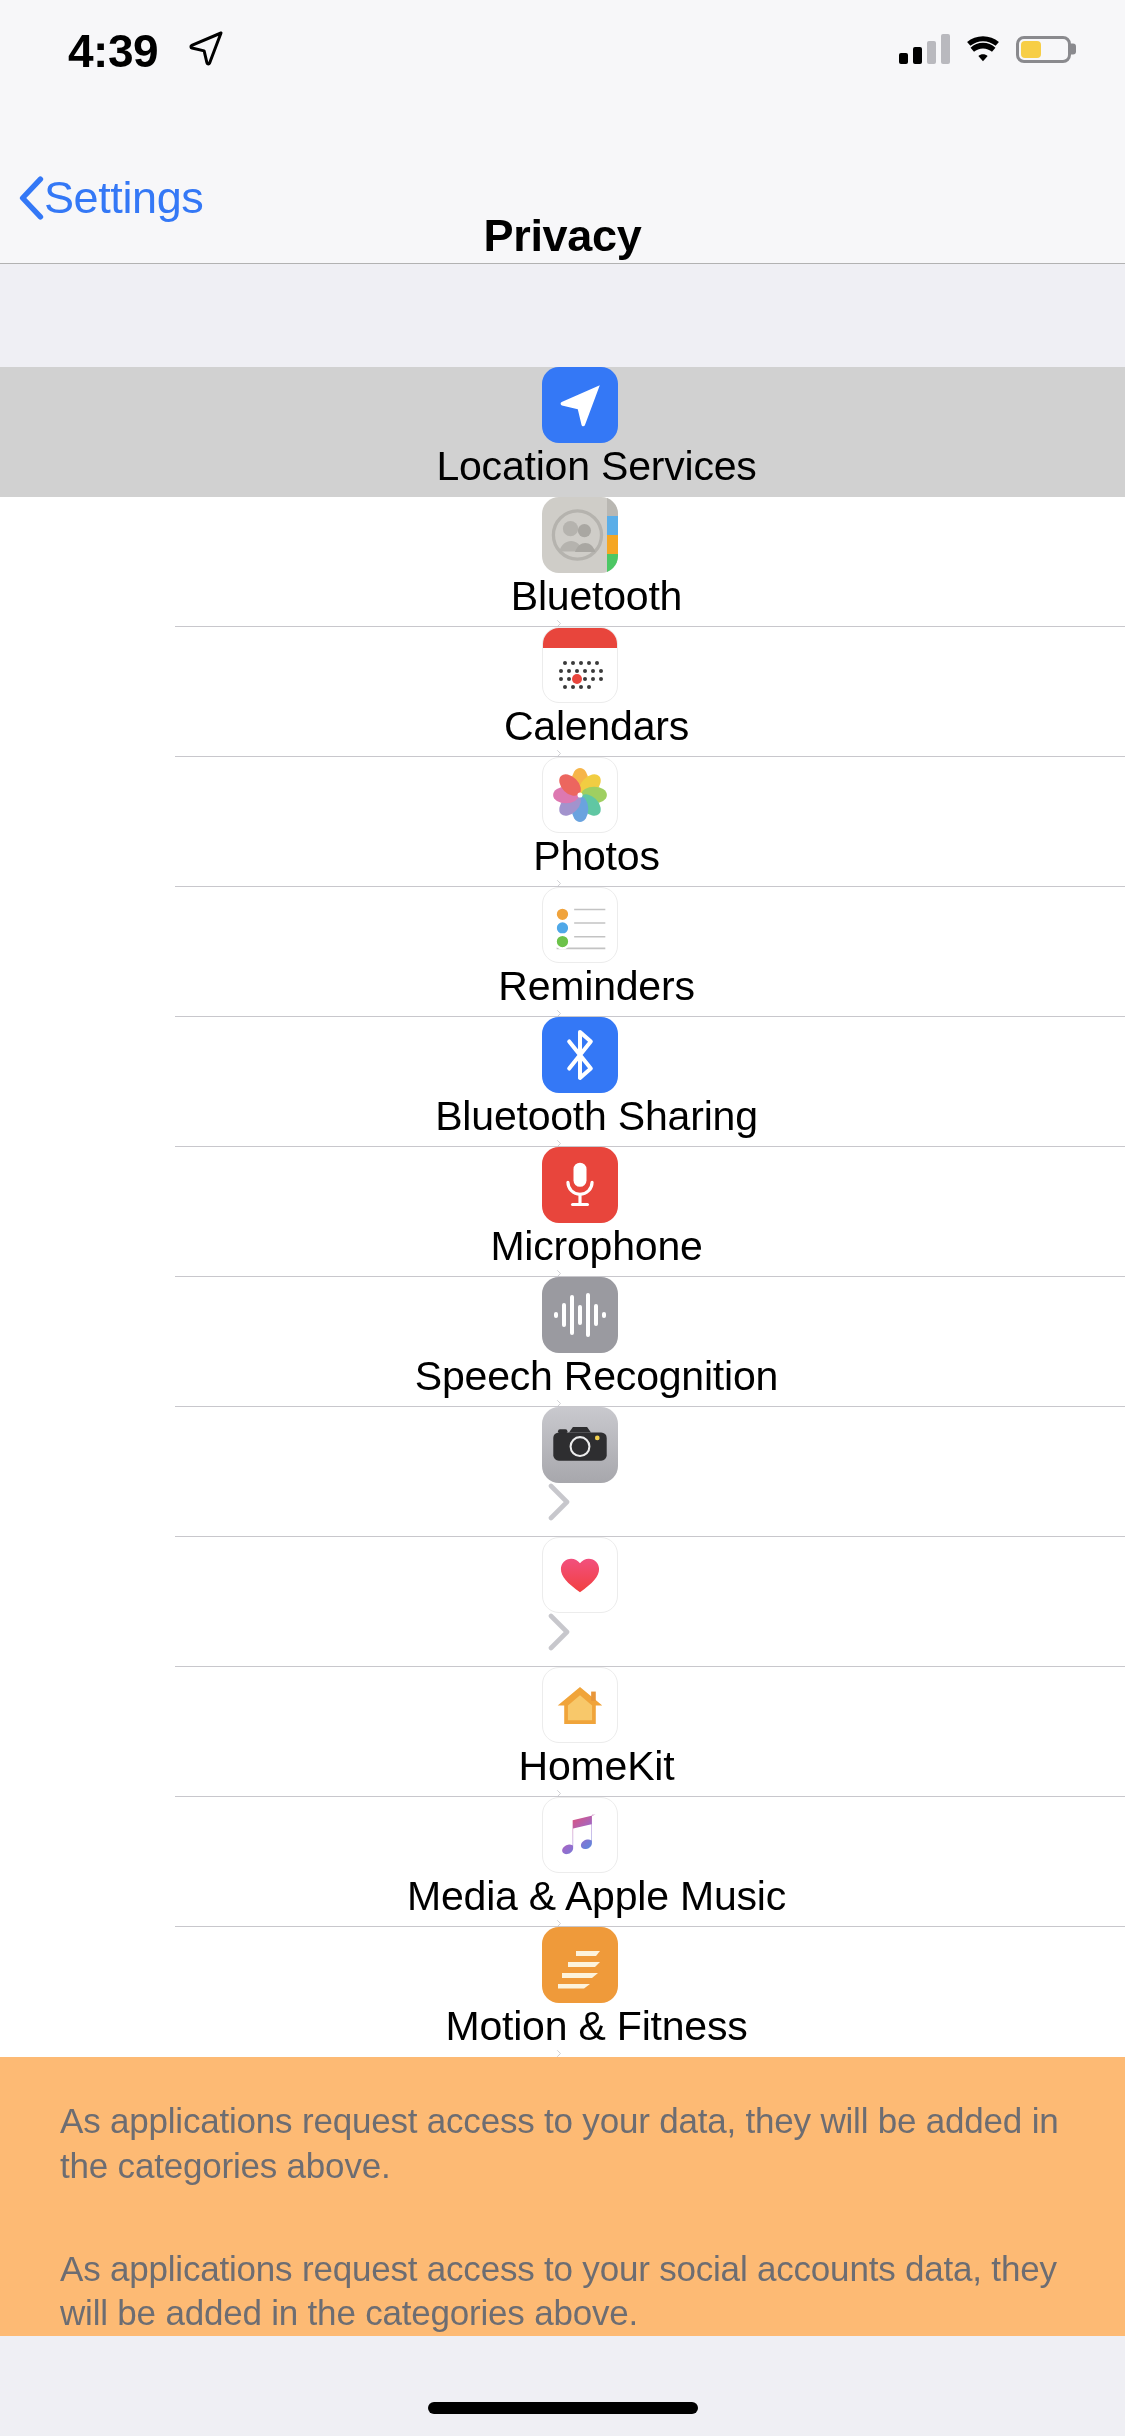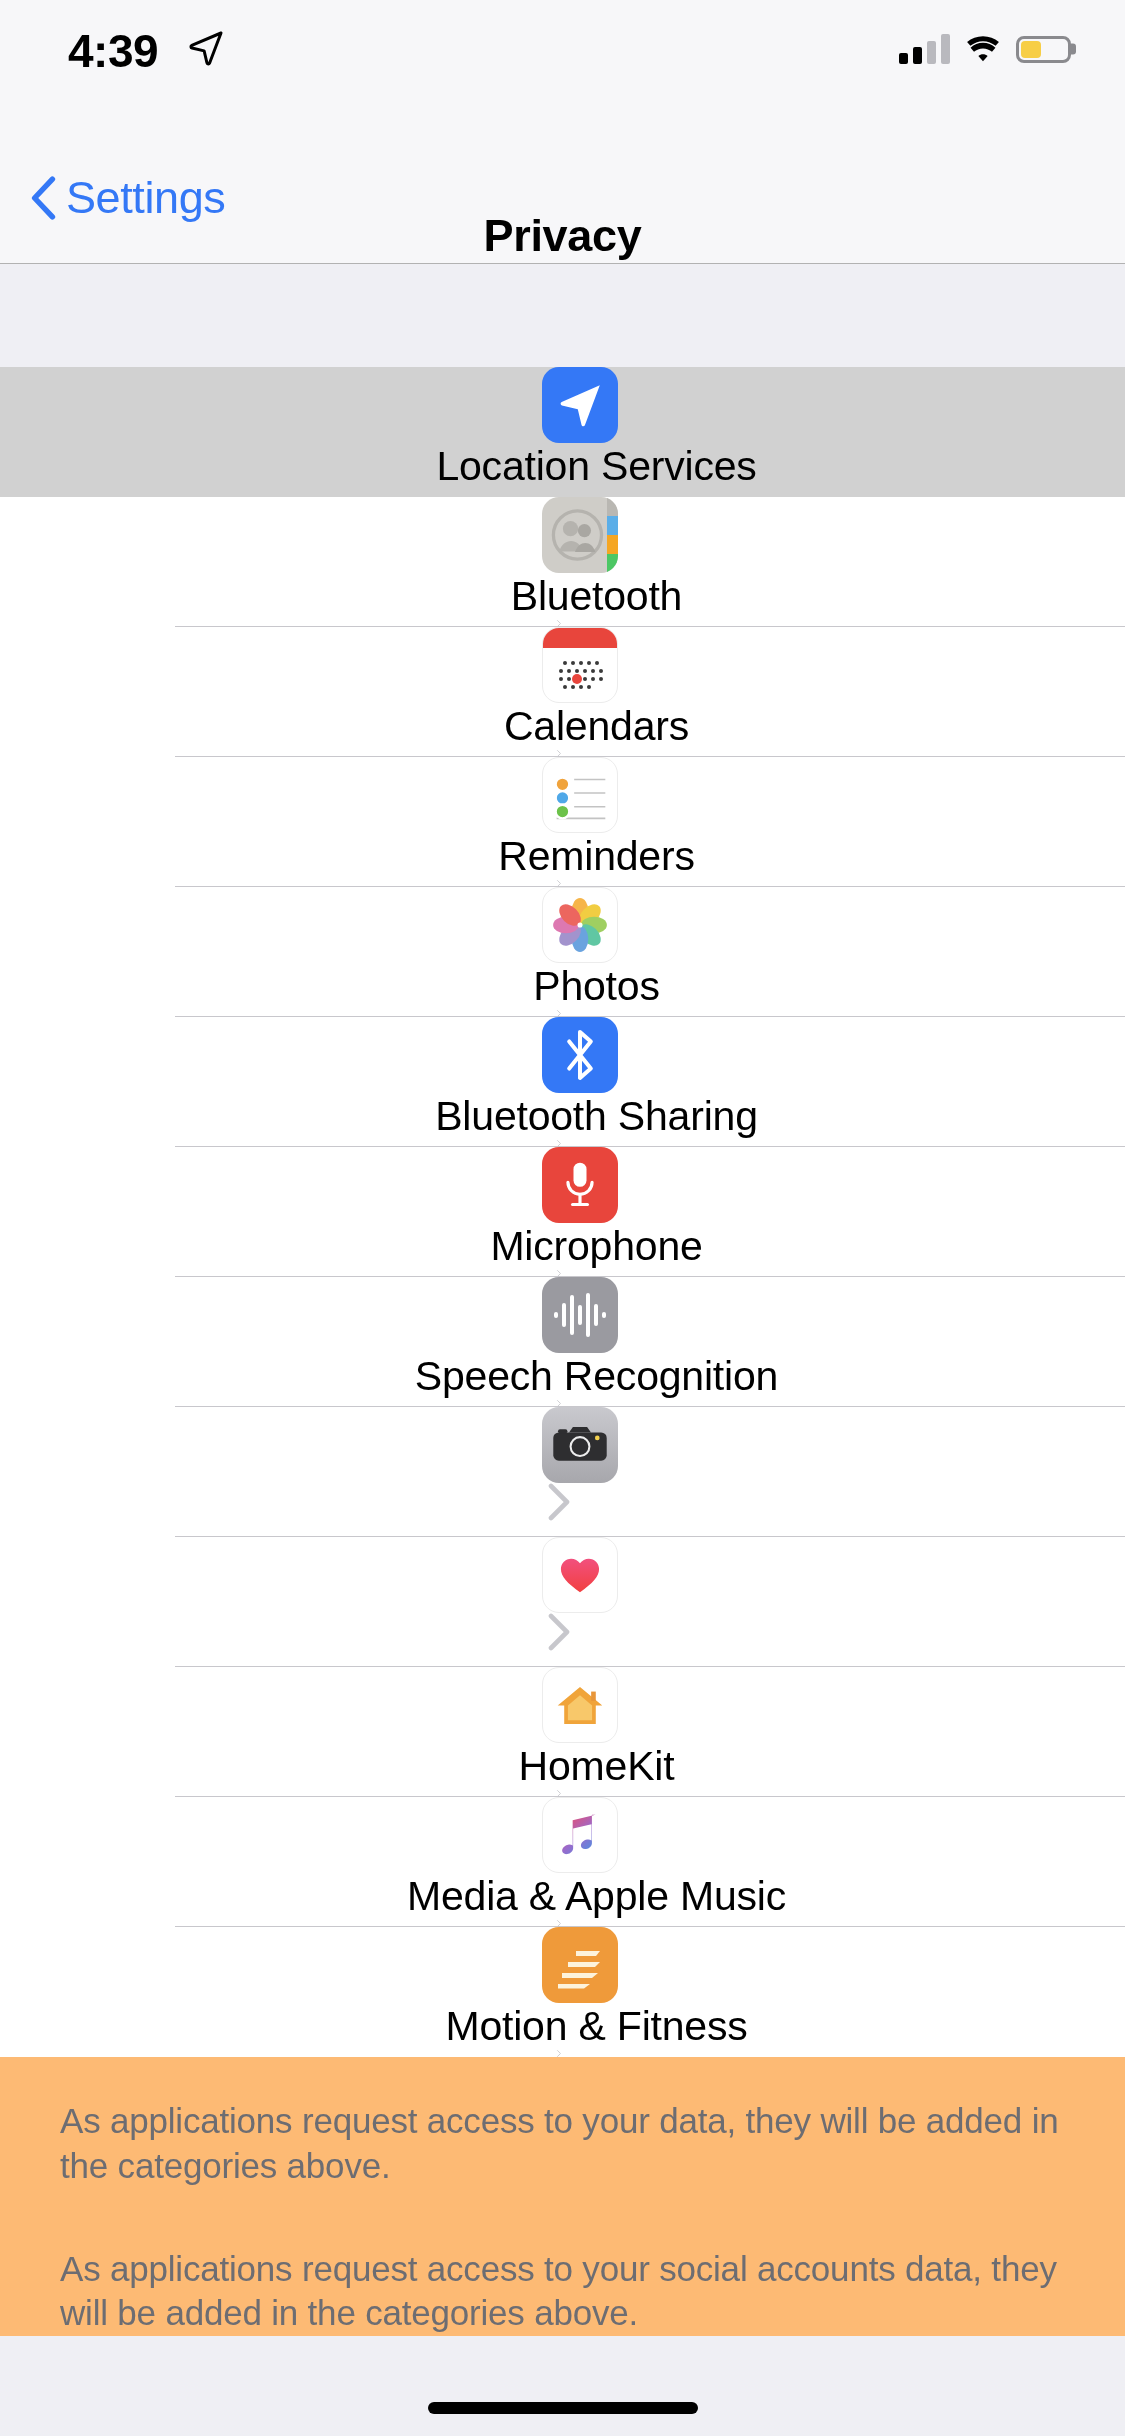--- a/index.html
+++ b/index.html
@@ -43,22 +43,22 @@
     content:""; position:absolute; right:-8px; top:50%; transform:translateY(-50%);
     width:5px; height:11px; background:#8A8A8E; border-radius:0 3px 3px 0;
   }
 
   
   .nav-bar{
     height:132px; background:#F7F7F9; position:relative;
     border-bottom:1px solid #B2B2B2;
   }
   .nav-back{
-    position:absolute; left:30px; top:50%; transform:translateY(-50%);
-    display:flex; align-items:center; gap:10px; cursor:pointer;
+    position:absolute; left:18px; top:50%; transform:translateY(-50%);
+    display:flex; align-items:center; cursor:pointer;
   }
   .nav-back .chev{ width:26px; height:44px; }
   .nav-back .lbl{ font-size:45px; color:#3478F6; letter-spacing:-0.4px; }
   .nav-title{
     position:absolute; left:0; right:0; top:50%; transform:translateY(-50%);
     text-align:center; font-size:45px; font-weight:bold; color:#000;
     letter-spacing:-0.3px;
     margin-top:38px;
   }
 
@@ -235,41 +235,20 @@
     </div>
     <span class="row-label">Calendars</span>
     <svg class="row-chevron" viewBox="0 0 11 19">
       <path d="M1.5 1.5l8 8-8 8" fill="none" stroke="#C7C7CC" stroke-width="2.3" stroke-linecap="round" stroke-linejoin="round"></path>
     </svg>
     <div class="sep"></div>
   </div>
 
   <div class="row">
     <div class="ico ico-white">
-      <svg viewBox="0 0 76 76" width="76" height="76">
-        <g stroke="#C3C3C3" stroke-width="1.6">
-          <line x1="32" y1="22" x2="64" y2="22"></line>
-          <line x1="32" y1="36" x2="64" y2="36"></line>
-          <line x1="32" y1="50" x2="64" y2="50"></line>
-          <line x1="14" y1="62" x2="64" y2="62"></line>
-        </g>
-        <circle cx="20" cy="27" r="7" fill="#F0A33C" stroke="#fff" stroke-width="2.4"></circle>
-        <circle cx="20" cy="41" r="7" fill="#4FA8E8" stroke="#fff" stroke-width="2.4"></circle>
-        <circle cx="20" cy="55" r="7" fill="#6CC24A" stroke="#fff" stroke-width="2.4"></circle>
-      </svg>
-    </div>
-    <span class="row-label">Reminders</span>
-    <svg class="row-chevron" viewBox="0 0 11 19">
-      <path d="M1.5 1.5l8 8-8 8" fill="none" stroke="#C7C7CC" stroke-width="2.3" stroke-linecap="round" stroke-linejoin="round"></path>
-    </svg>
-    <div class="sep"></div>
-  </div>
-
-  <div class="row">
-    <div class="ico ico-white">
       <svg viewBox="0 0 100 100" width="64" height="64">
         <g opacity="0.82">
           <ellipse cx="50" cy="28" rx="13" ry="20" fill="#F5A623"></ellipse>
           <ellipse cx="50" cy="28" rx="13" ry="20" fill="#EFC319" transform="rotate(45 50 50)"></ellipse>
           <ellipse cx="50" cy="28" rx="13" ry="20" fill="#8BC53F" transform="rotate(90 50 50)"></ellipse>
           <ellipse cx="50" cy="28" rx="13" ry="20" fill="#3EBB8F" transform="rotate(135 50 50)"></ellipse>
           <ellipse cx="50" cy="28" rx="13" ry="20" fill="#4A90D9" transform="rotate(180 50 50)"></ellipse>
           <ellipse cx="50" cy="28" rx="13" ry="20" fill="#8E7CC3" transform="rotate(225 50 50)"></ellipse>
           <ellipse cx="50" cy="28" rx="13" ry="20" fill="#D65BA0" transform="rotate(270 50 50)"></ellipse>
           <ellipse cx="50" cy="28" rx="13" ry="20" fill="#E8453C" transform="rotate(315 50 50)"></ellipse>
@@ -278,20 +257,41 @@
       </svg>
     </div>
     <span class="row-label">Photos</span>
     <svg class="row-chevron" viewBox="0 0 11 19">
       <path d="M1.5 1.5l8 8-8 8" fill="none" stroke="#C7C7CC" stroke-width="2.3" stroke-linecap="round" stroke-linejoin="round"></path>
     </svg>
     <div class="sep"></div>
   </div>
 
   <div class="row">
+    <div class="ico ico-white">
+      <svg viewBox="0 0 76 76" width="76" height="76">
+        <g stroke="#C3C3C3" stroke-width="1.6">
+          <line x1="32" y1="22" x2="64" y2="22"></line>
+          <line x1="32" y1="36" x2="64" y2="36"></line>
+          <line x1="32" y1="50" x2="64" y2="50"></line>
+          <line x1="14" y1="62" x2="64" y2="62"></line>
+        </g>
+        <circle cx="20" cy="27" r="7" fill="#F0A33C" stroke="#fff" stroke-width="2.4"></circle>
+        <circle cx="20" cy="41" r="7" fill="#4FA8E8" stroke="#fff" stroke-width="2.4"></circle>
+        <circle cx="20" cy="55" r="7" fill="#6CC24A" stroke="#fff" stroke-width="2.4"></circle>
+      </svg>
+    </div>
+    <span class="row-label">Reminders</span>
+    <svg class="row-chevron" viewBox="0 0 11 19">
+      <path d="M1.5 1.5l8 8-8 8" fill="none" stroke="#C7C7CC" stroke-width="2.3" stroke-linecap="round" stroke-linejoin="round"></path>
+    </svg>
+    <div class="sep"></div>
+  </div>
+
+  <div class="row">
     <div class="ico ico-bt">
       <svg viewBox="0 0 24 40" width="34" height="54">
         <path d="M4 10l16 20-8 7V3l8 7L4 30" fill="none" stroke="#fff" stroke-width="3" stroke-linecap="round" stroke-linejoin="round"></path>
       </svg>
     </div>
     <span class="row-label">Bluetooth Sharing</span>
     <svg class="row-chevron" viewBox="0 0 11 19">
       <path d="M1.5 1.5l8 8-8 8" fill="none" stroke="#C7C7CC" stroke-width="2.3" stroke-linecap="round" stroke-linejoin="round"></path>
     </svg>
     <div class="sep"></div>

